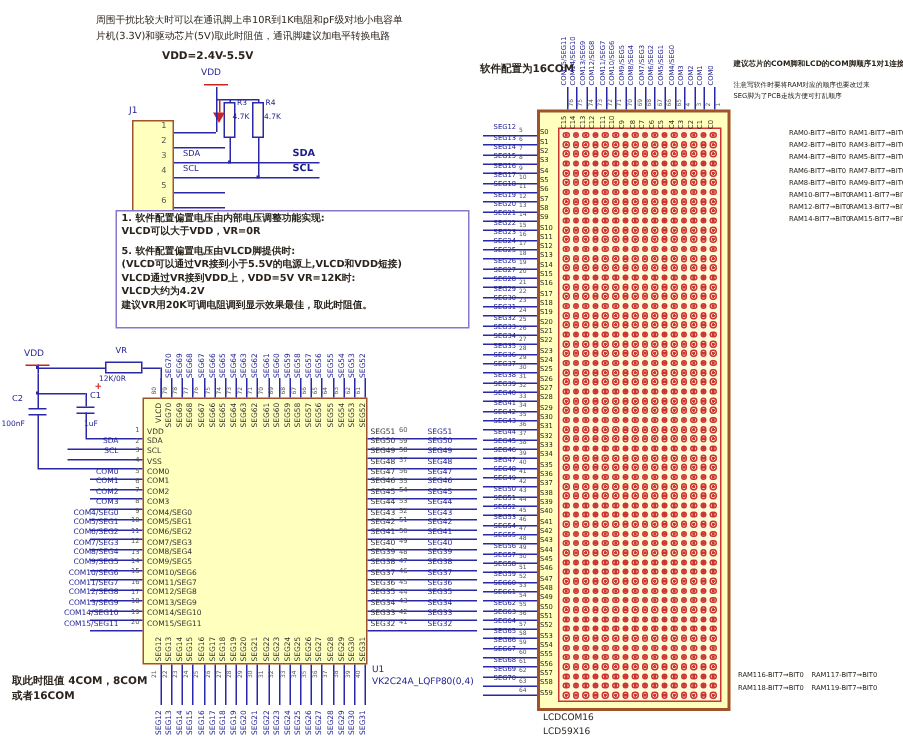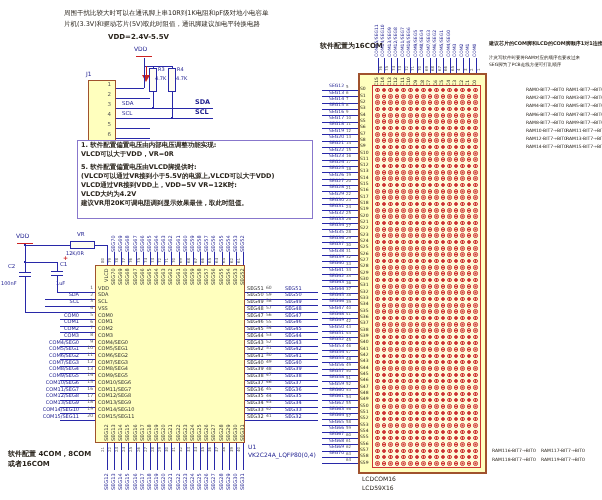--- a/index.html
+++ b/index.html
@@ -44,40 +44,40 @@
   <span class="t f55" style="left:122px;top:101px">SDA</span>
   <span class="t f55" style="left:122px;top:111px">SCL</span>
   <span class="t f65 bold" style="left:195px;top:99px">SDA</span>
   <span class="t f65 bold" style="left:195px;top:109px">SCL</span>
   <div class="tri" style="left:141.5px;top:75px"></div>
 
   <div class="notebox" style="left:77px;top:140px;width:236px;height:79px"></div>
   <span class="t f65 blk bold" style="left:81px;top:142px">1. 软件配置偏置电压由内部电压调整功能实现:</span>
   <span class="t f65 blk bold" style="left:81px;top:151px">VLCD可以大于VDD，VR=0R</span>
   <span class="t f65 blk bold" style="left:81px;top:164px">5. 软件配置偏置电压由VLCD脚提供时:</span>
-  <span class="t f65 blk bold" style="left:81px;top:173px">(VLCD可以通过VR接到小于5.5V的电源上,VLCD可以大于VDD)</span>
+  <span class="t f65 blk bold" style="left:81px;top:173px">(VLCD可以通过VR接到小于5.5V的电源上,VLCD和VDD短接)</span>
   <span class="t f65 blk bold" style="left:81px;top:182px">VLCD通过VR接到VDD上，VDD=5V VR=12K时:</span>
   <span class="t f65 blk bold" style="left:81px;top:191px">VLCD大约为4.2V</span>
   <span class="t f65 blk bold" style="left:81px;top:200px">建议VR用20K可调电阻调到显示效果最佳，取此时阻值。</span>
 
   <span class="t f6" style="left:16px;top:233px">VDD</span>
   <div class="res" style="left:70px;top:241px;width:25px;height:8px"></div>
   <span class="t f55" style="left:77px;top:232px">VR</span>
   <span class="t f5" style="left:66px;top:251px">12K/0R</span>
   <span class="t f55" style="left:8px;top:264px">C2</span>
   <span class="t f5" style="left:1px;top:281px">100nF</span>
   <span class="t f55" style="left:60px;top:262px">C1</span>
   <span class="t f5" style="left:56px;top:281px">1uF</span>
   <span class="t f6 red bold" style="left:63px;top:255px">+</span>
 
   <div class="part" style="left:95px;top:265px;width:150px;height:178px"></div>
   <span class="t f6" style="left:248px;top:444px">U1</span>
   <span class="t f6" style="left:248px;top:452px">VK2C24A_LQFP80(0,4)</span>
 
-  <span class="t f7 blk bold" style="left:8px;top:451px">软件配置 4COM，8COM</span>
+  <span class="t f7 blk bold" style="left:8px;top:451px">取此时阻值 4COM，8COM</span>
   <span class="t f7 blk bold" style="left:8px;top:461px">或者16COM</span>
 
   <span class="t f7 blk bold" style="left:320px;top:43px">软件配置为16COM</span>
   <span class="t f5 blk bold" style="left:489px;top:41px">建议芯片的COM脚和LCD的COM脚顺序1对1连接</span>
   <span class="t f45 blk" style="left:489px;top:56px">注意写软件时要将RAM对应的顺序也要改过来</span>
   <span class="t f45 blk" style="left:489px;top:63px">SEG脚为了PCB走线方便可打乱顺序</span>
   <div class="part" style="left:358px;top:73px;width:129px;height:401px;border-width:2px"></div>
   <div style="position:absolute;left:372px;top:85px;width:109px;height:383px;background:#fffbda;border:1px solid #cc3333;box-sizing:border-box"></div>
   <span class="t f6 blk" style="left:362px;top:476px">LCDCOM16</span>
   <span class="t f6 blk" style="left:362px;top:485px">LCD59X16</span>

